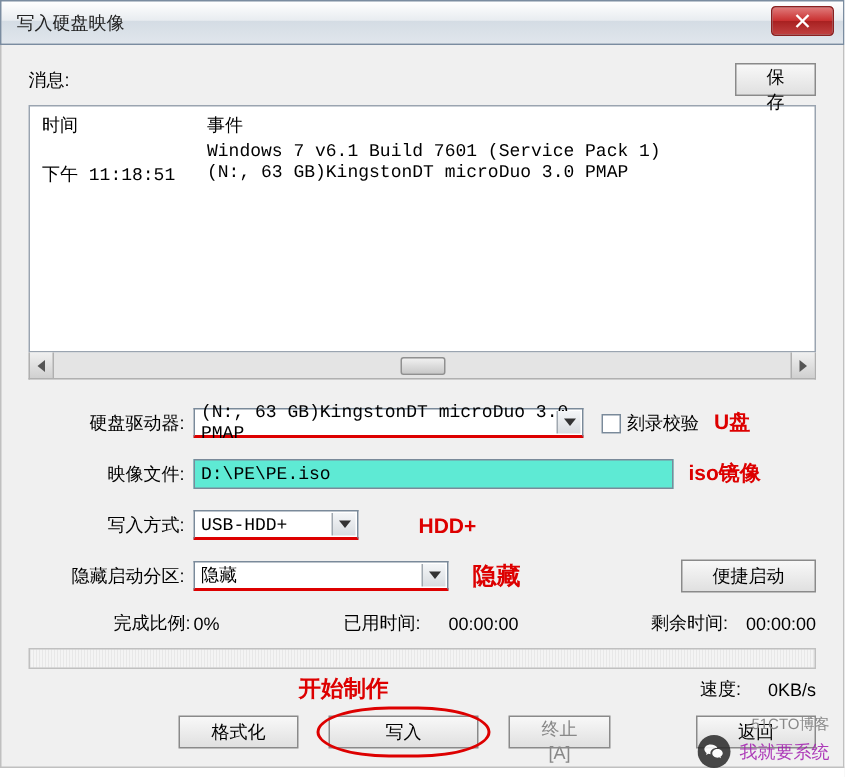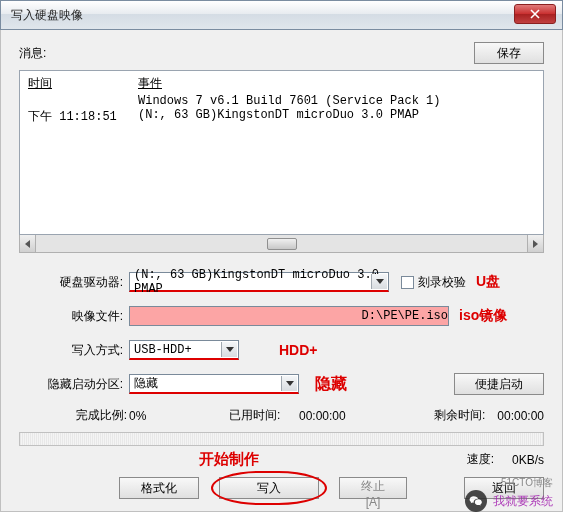--- a/index.html
+++ b/index.html
@@ -42,21 +42,21 @@
 .log-pane {
   background: #fff;
   border: 1px solid #9aa4b0;
   width: 100%;
   height: 165px;
   padding: 4px 8px;
   font-family: "SimSun","Courier New",monospace;
   font-size: 12px;
   overflow:auto;
 }
-.log-header { display:flex; padding-bottom:2px;text-decoration:underline; }
+.log-header { display:flex; padding-bottom:2px; }
 .log-header .col-time { width: 110px; }
 .log-row { display:flex; }
 .log-row .col-time { width: 110px; white-space:pre; }
 .log-row .col-event { white-space:pre; }
 
 .hscroll {
   height: 18px;
   background: #e4e4e4;
   border: 1px solid #b0b0b0;
   border-top:none;
@@ -81,23 +81,23 @@
   font-size:12px;
   position:relative;
 }
 .dropdown .arrow-btn {
   position:absolute;right:1px;top:1px;bottom:1px;width:16px;
   background:linear-gradient(#f4f6f8,#d8dce0);
   border-left:1px solid #a0a8b0;
   display:flex;align-items:center;justify-content:center;
 }
 .textfield {
-  height:20px;background:#fca5a5;border:1px solid #7a8a9a;
+  height:20px;background:#5eead4;border:1px solid #7a8a9a;
   padding-left:4px;display:flex;align-items:center;
-  font-family:"SimSun","Courier New",monospace;font-size:12px;justify-content:flex-end;
+  font-family:"SimSun","Courier New",monospace;font-size:12px;
 }
 .checkbox { width:13px;height:13px;border:1px solid #7a8a9a;background:#fff;display:inline-block;vertical-align:middle;margin-right:4px;}
 
 .annot { color:#d00;font-weight:bold;font-size:14px;margin-left:10px;font-family:"SimSun",sans-serif;}
 .red-underline { border-bottom:2px solid #d00; }
 .red-circle { position:relative; }
 .red-circle::after{content:"";position:absolute;left:-8px;right:-8px;top:-6px;bottom:-6px;border:2px solid #d00;border-radius:50%/60%;pointer-events:none;}
 
 .status-row { display:flex;align-items:center;margin-top:8px;}
 .status-row .label{width:110px;text-align:right;padding-right:2px;}
@@ -124,21 +124,21 @@
     <svg viewBox="0 0 10 10">
         <path d="M1 1 L9 9 M9 1 L1 9" stroke="#fff" stroke-width="1.6"></path>
       </svg>
   </div>
 </div>
 
 <div class="content">
 
   <div class="row-top">
     <span class="msg-label">消息:</span>
-    <button class="btn" style="width:70px">保存</button>
+    <button class="btn" style="width:54px">保存</button>
   </div>
 
   <div class="log-pane">
     <div class="log-header">
       <div class="col-time">时间</div>
       <div class="col-event">事件</div>
     </div>
     <div class="log-row">
       <div class="col-time"></div>
       <div class="col-event">Windows 7 v6.1 Build 7601 (Service Pack 1)</div>

